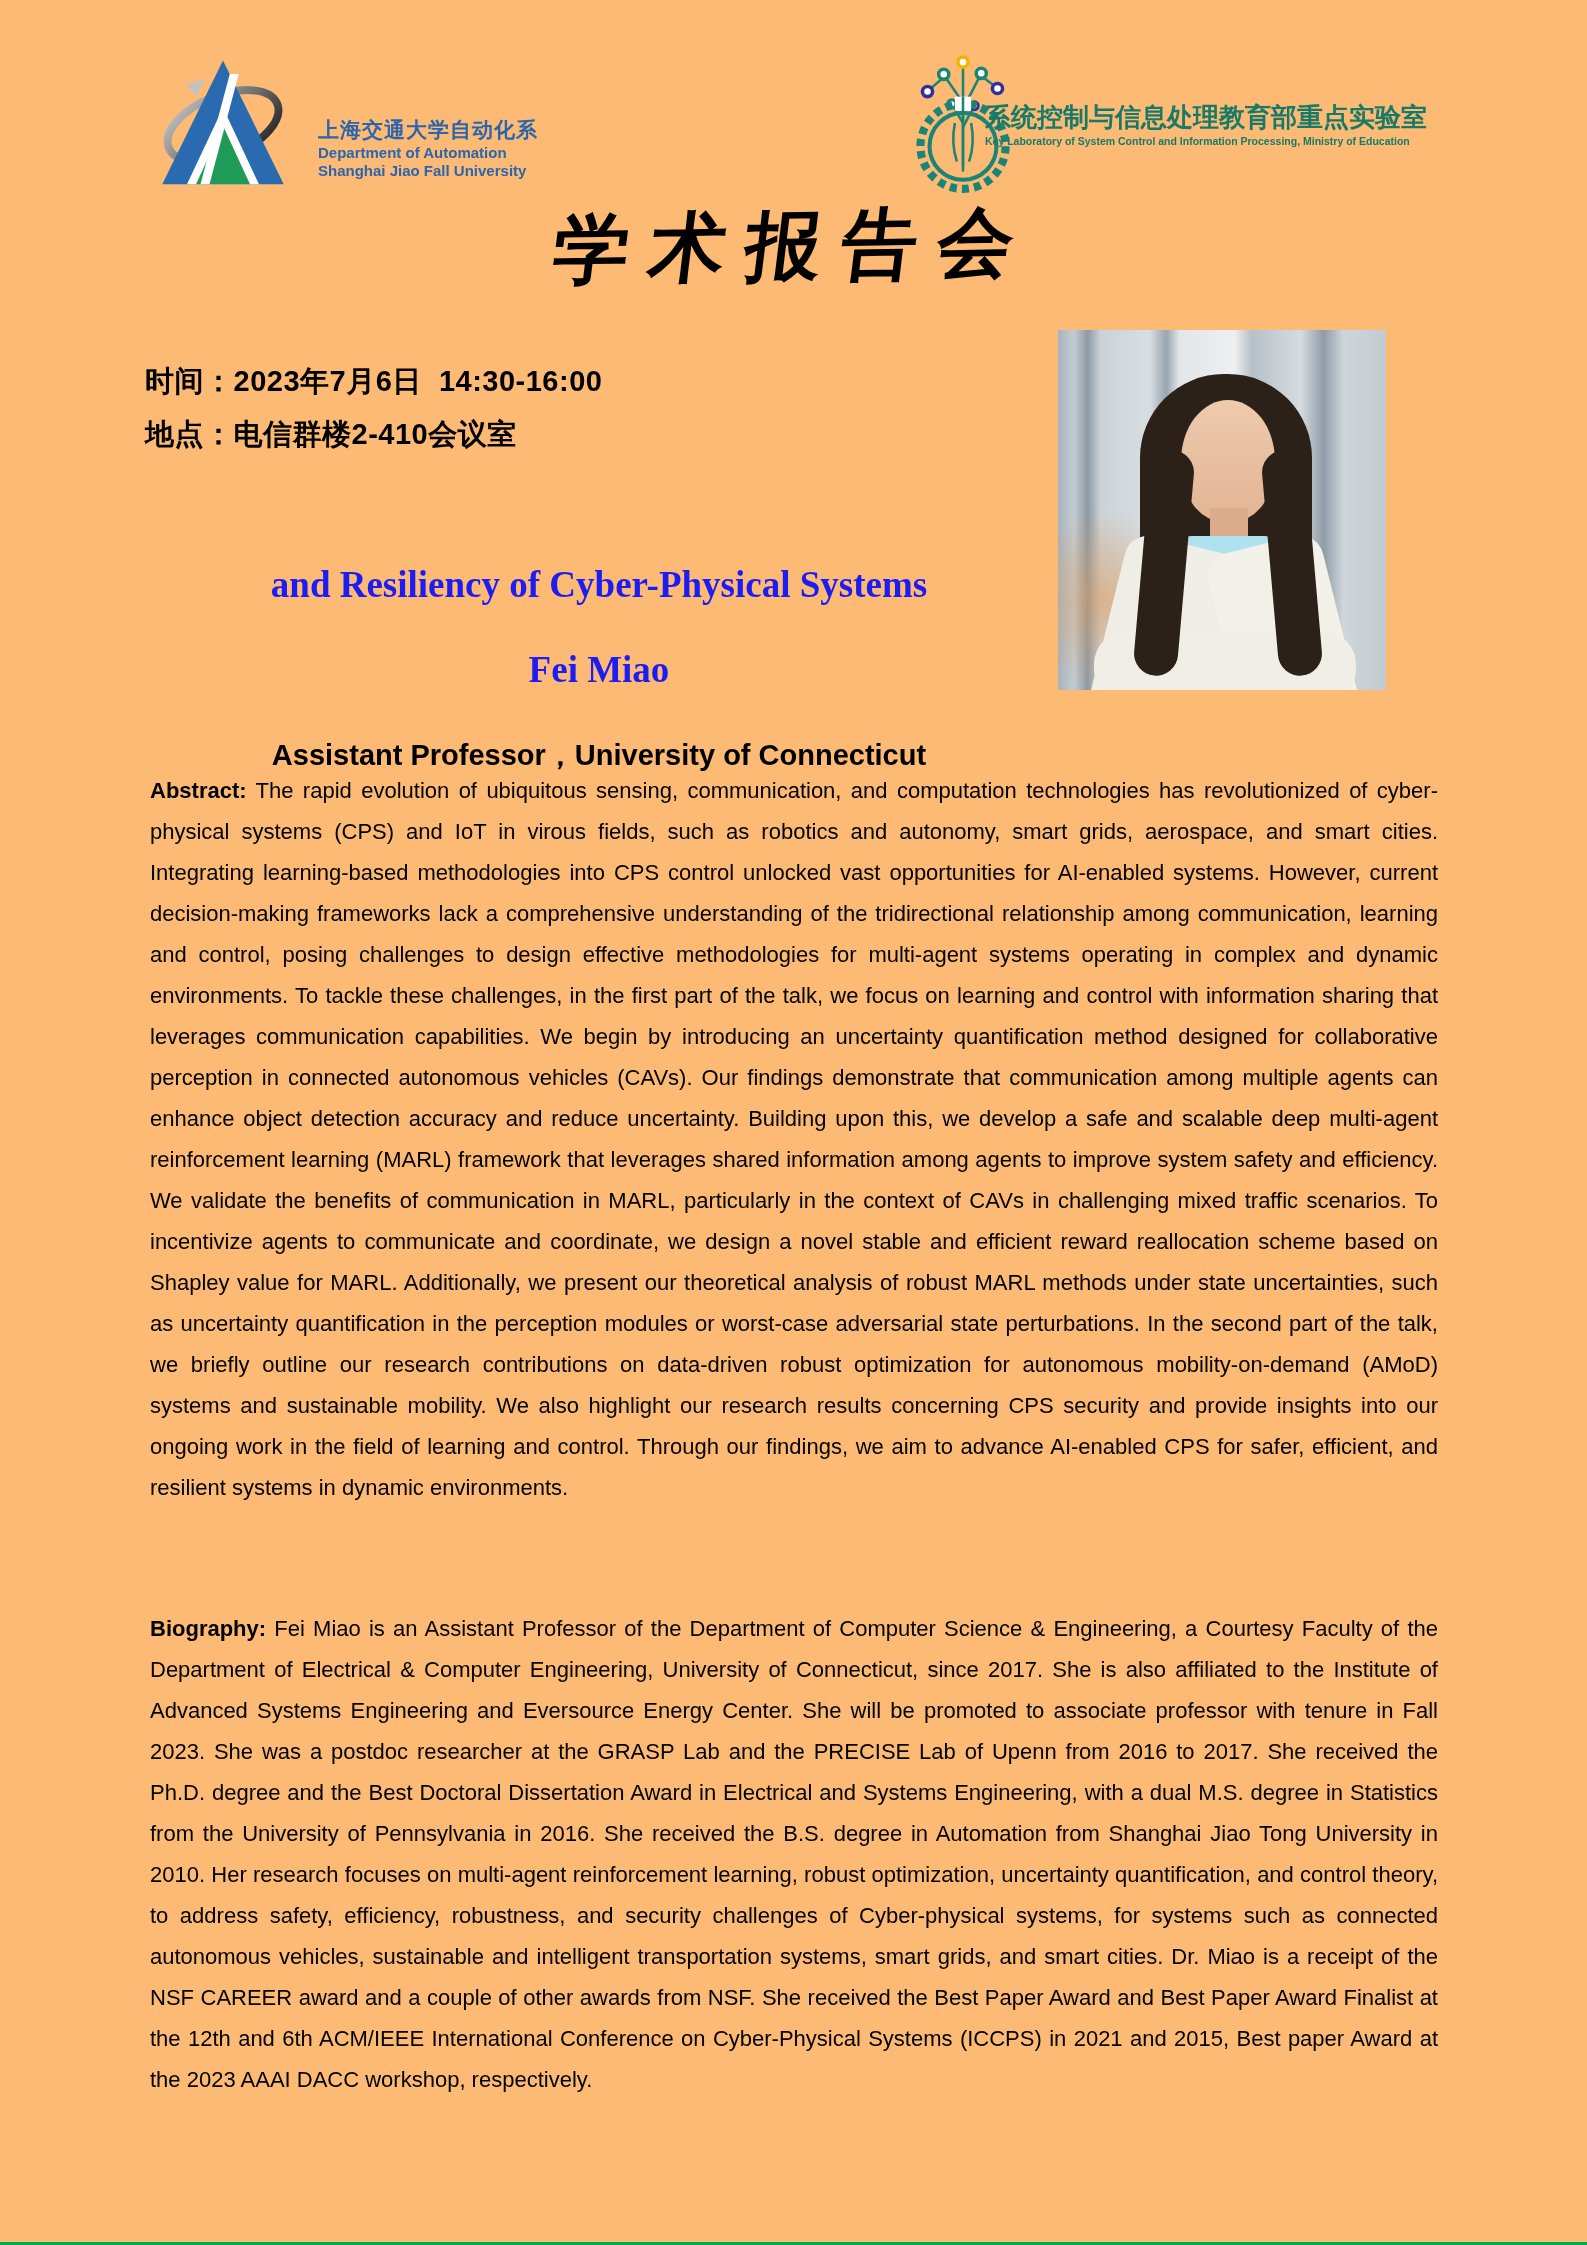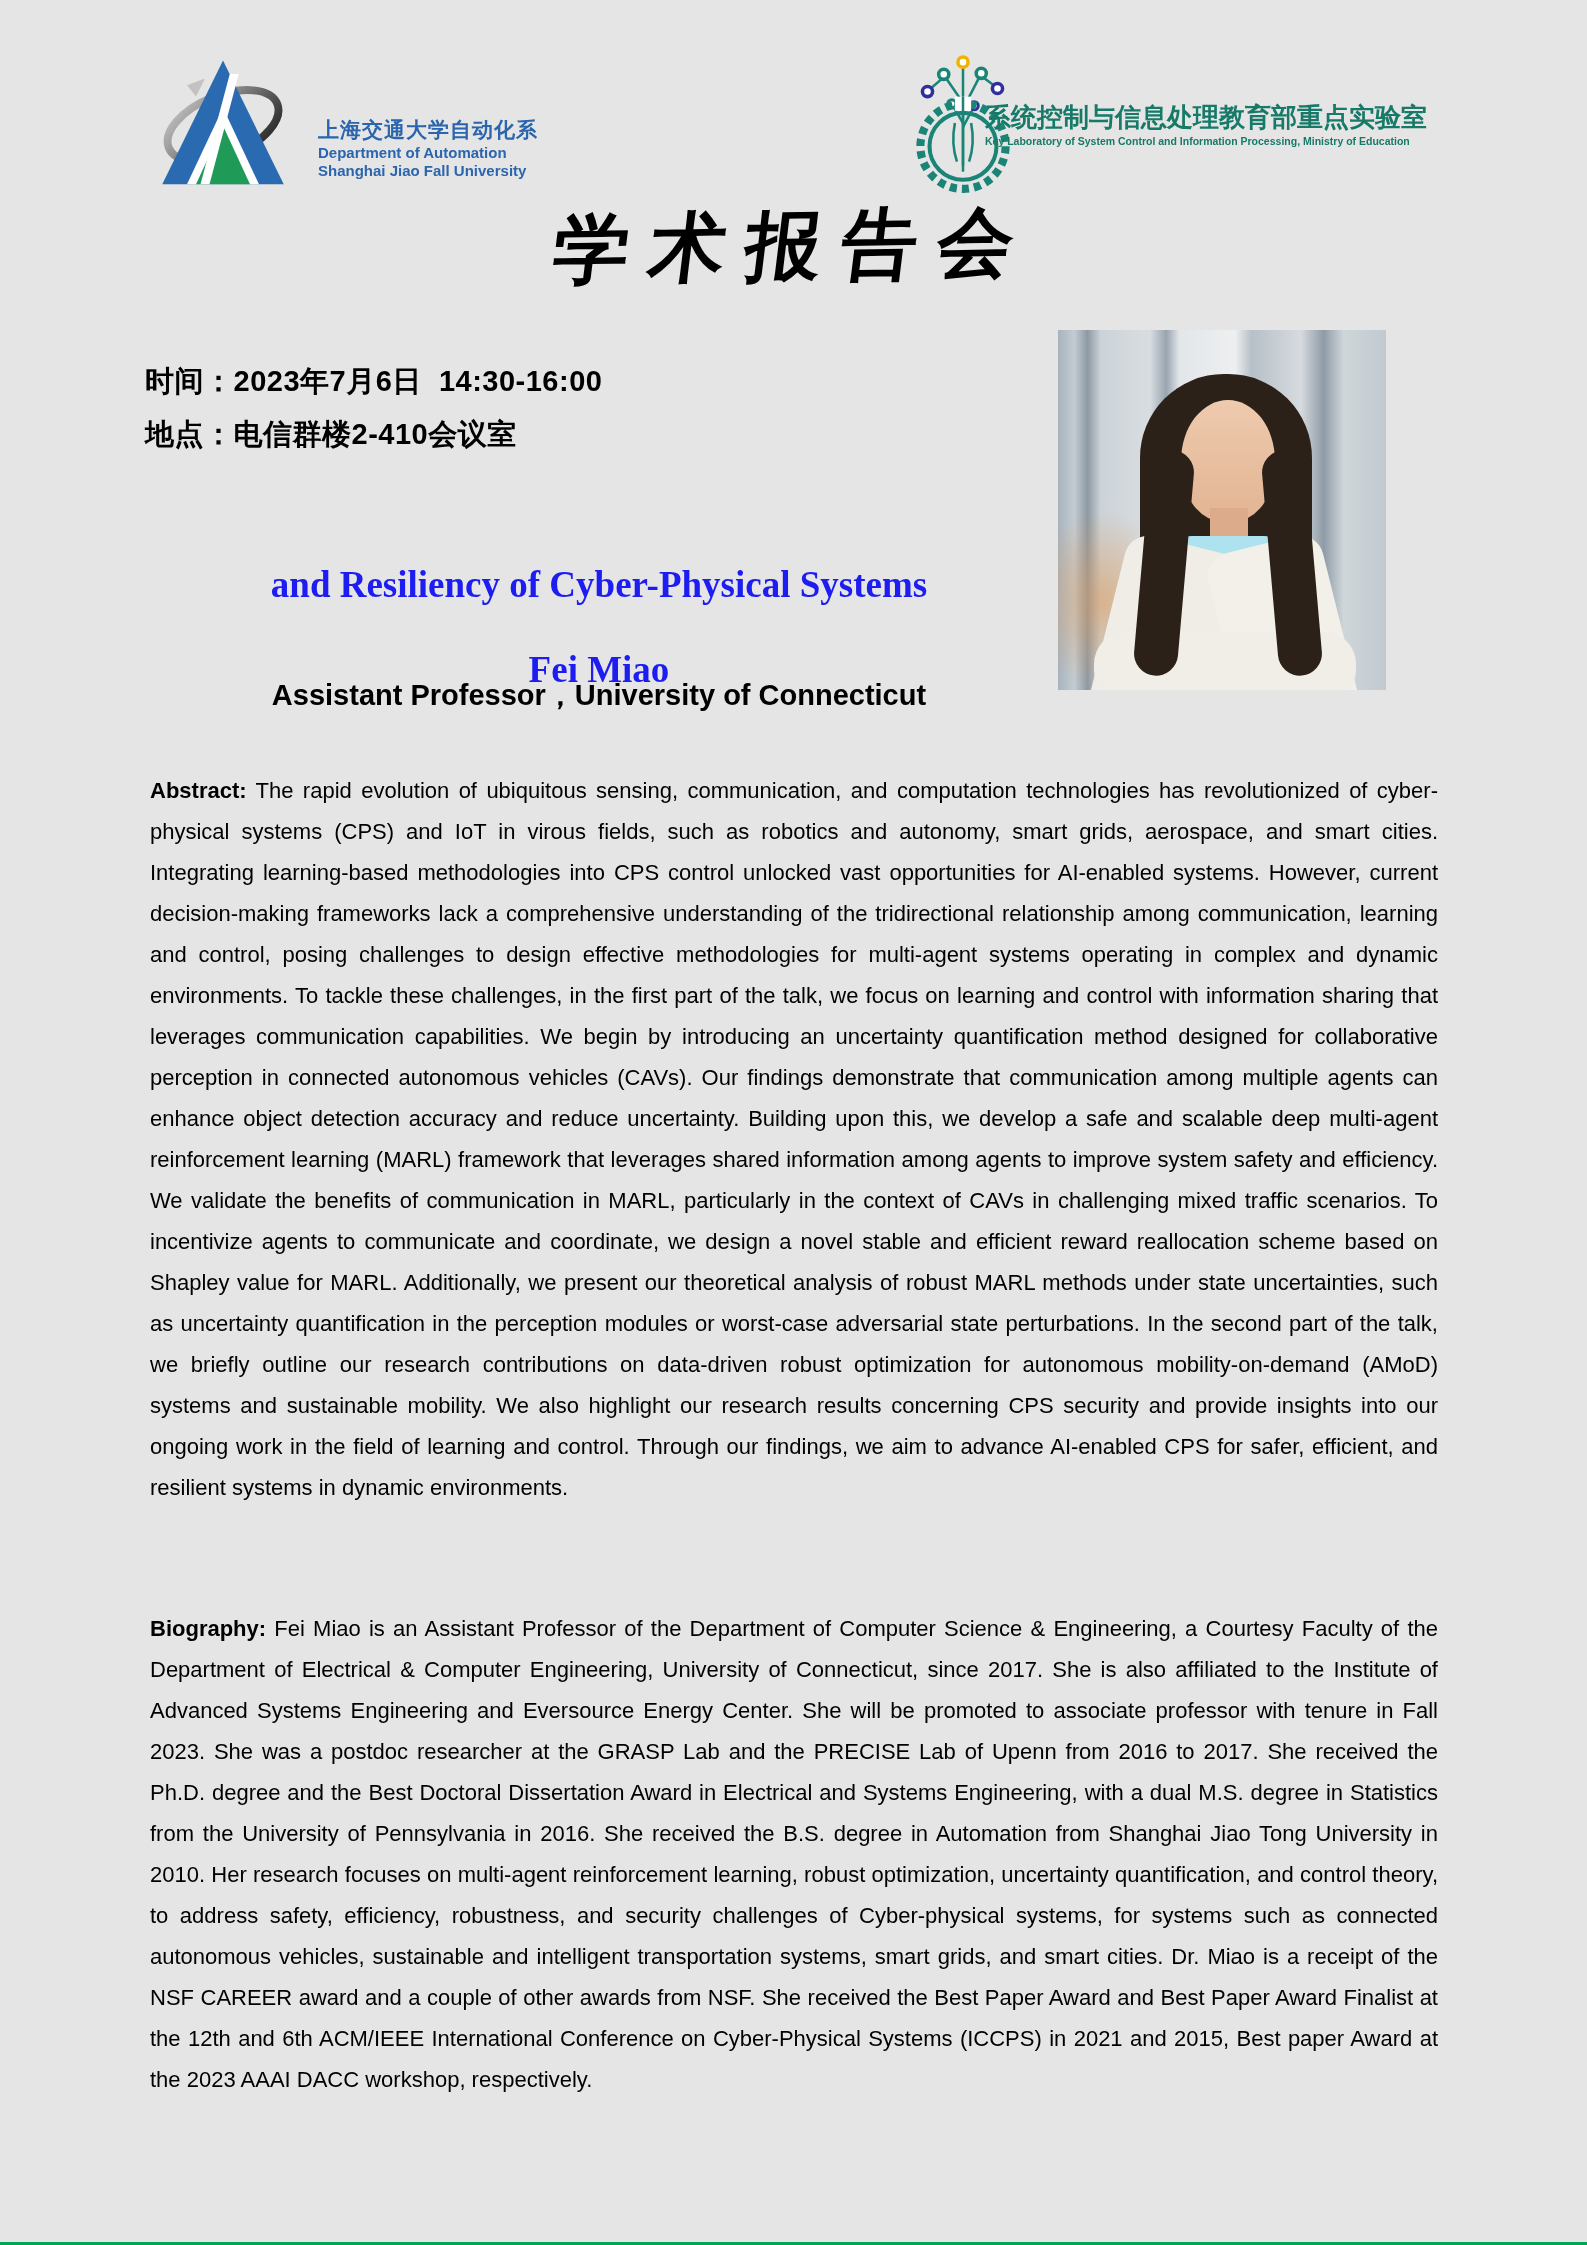--- a/index.html
+++ b/index.html
@@ -1,17 +1,17 @@
 <!DOCTYPE html>
 <html><head>
 <meta charset="utf-8">
 <style>
   html,body { margin:0; padding:0; background:#ffffff; }
   .page {
-    position:relative; width:1587px; height:2245px; background:#e5e5e5;
+    position:relative; width:1587px; height:2245px; background:#fdba74;
     font-family:"Liberation Sans", sans-serif; overflow:hidden; color:#000;
   }
 
   
   .logo-left-mark  { position:absolute; left:148px; top:56px; }
   .logo-left-text  { position:absolute; left:318px; top:116px; color:#2a65ae; }
   .logo-left-text .cn { font-size:21px; font-weight:bold; letter-spacing:1px; white-space:nowrap; }
   .logo-left-text .en { font-size:15px; font-weight:bold; line-height:18px; white-space:nowrap; }
 
   .logo-right-mark { position:absolute; left:912px; top:52px; }
@@ -33,21 +33,21 @@
   
   .talk-line {
     position:absolute; left:118px; width:962px; text-align:center;
     color:#1d1df2; font-family:"Liberation Serif", serif; font-weight:bold;
     font-size:37px; white-space:nowrap;
   }
   .t1 { top:478px; }
   .t2 { top:563px; }
   .t3 { top:648px; }
   .affiliation {
-    position:absolute; left:118px; width:962px; top:676px; text-align:center;
+    position:absolute; left:118px; width:962px; top:736px; text-align:center;
     font-size:29px; font-weight:bold; color:#000; white-space:nowrap;
   }
 
   
   .photo {
     position:absolute; left:1058px; top:330px; width:328px; height:360px; overflow:hidden;
     background:linear-gradient(90deg,
       #a9b3bc 0%, #c3ccd3 5%, #8d99a4 9%, #ccd3d8 13%, #d8dde1 28%,
       #98a4af 33%, #e3e6e9 37%, #edeff0 54%, #b7c0c7 59%, #d6dbdf 74%,
       #8f9ba6 81%, #cfd6da 87%, #c2cad0 100%);

